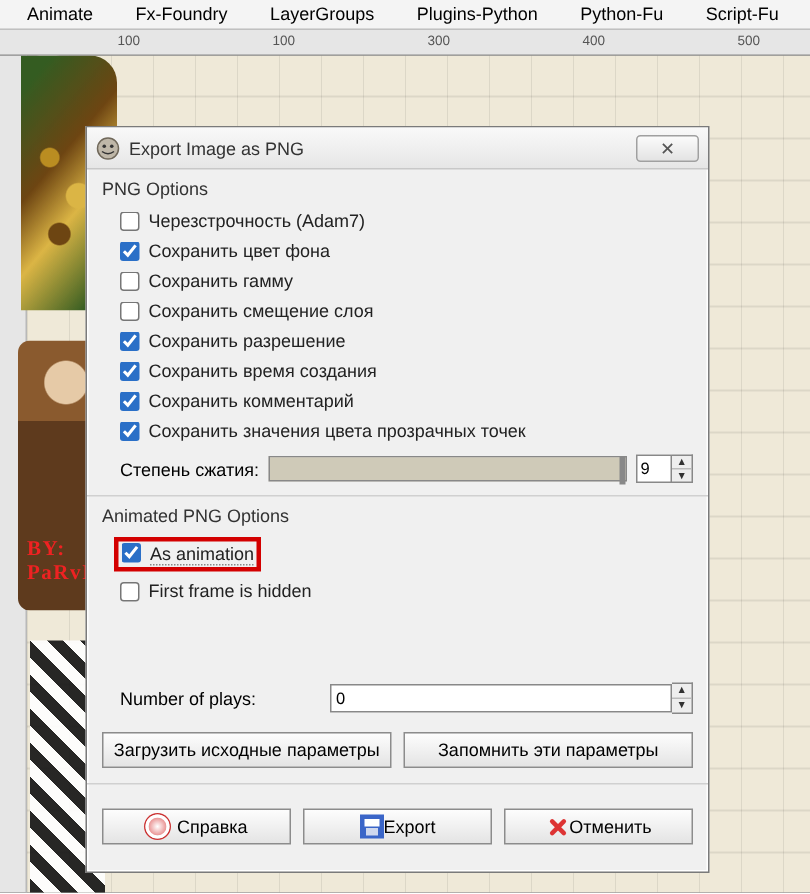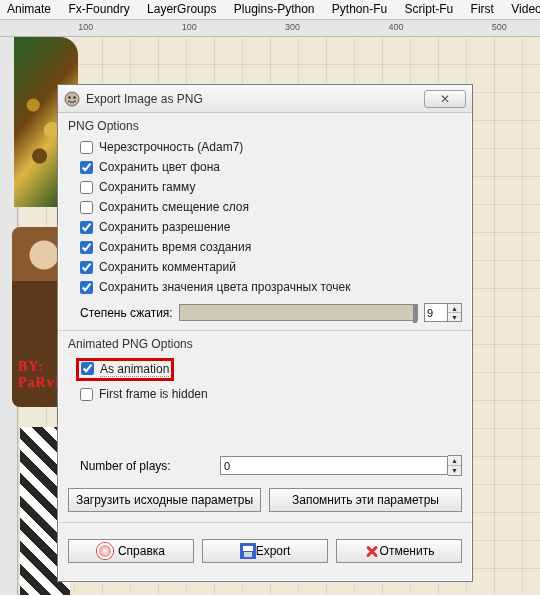--- a/index.html
+++ b/index.html
@@ -1,21 +1,21 @@
 <!DOCTYPE html>
 <html><head>
 <meta charset="utf-8">
 <style>
   * { box-sizing: border-box; }
   html,body { margin:0; padding:0; font-family: "Segoe UI", Tahoma, sans-serif; font-size:12px; color:#000; }
   body { width:540px; height:596px; overflow:hidden; background:#fff; }
 
   
   .menubar { background:#f4f4f4; padding:0 0 0 0; height:19px; white-space:nowrap; overflow:hidden; border-bottom:0; }
-  .menubar span { display:inline-block; padding:2px 7px 3px 7px; color:#000; font-size:12px; line-height:14px; }
+  .menubar span { display:inline-block; padding:2px 7px 3px 7px; color:#000; font-size:12px; line-height:14px;margin-left:11px; }
 
   
   .ruler-h { position:relative; height:18px; background:#e6e6e6; border-bottom:1px solid #b8b8b8; border-top:1px solid #c0c0c0; overflow:hidden; white-space:nowrap; }
   .ruler-h .tick { display:inline-block; width:100px; height:18px; position:relative; font-size:9px; color:#555; }
   .ruler-h .tick .num { position:absolute; top:2px; left:-6px;margin-left:41px; }
 
   
   .canvas-wrap { position:relative; width:540px; height:558px; overflow:hidden; background:#404040; }
   .ruler-v { position:absolute; left:0; top:0; width:18px; height:100%; background:#e6e6e6; border-right:1px solid #b8b8b8; }
   .canvas-img { position:absolute; left:18px; top:0; width:522px; height:558px;

